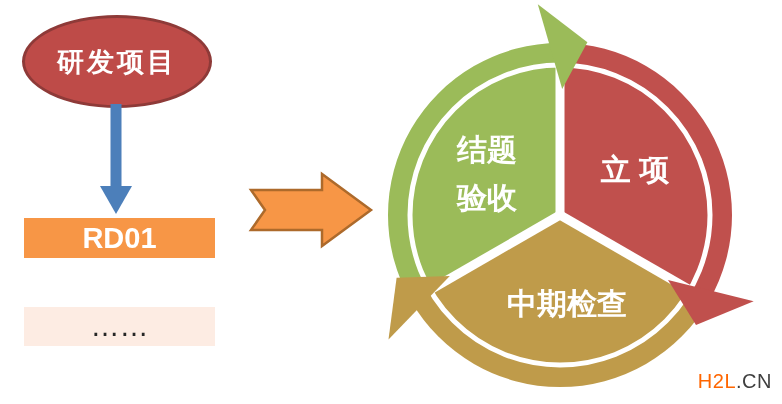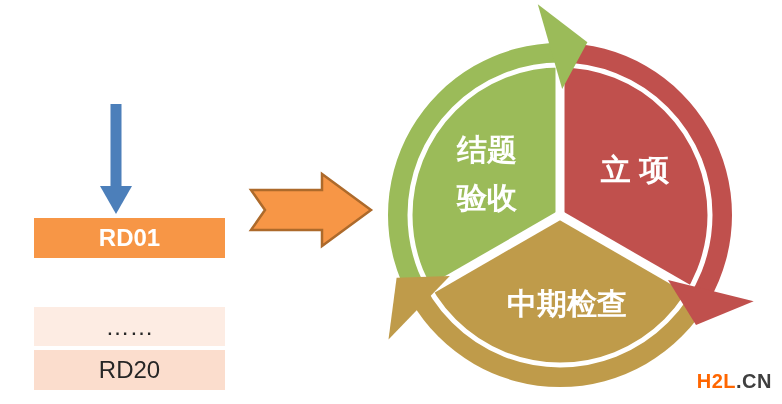--- a/index.html
+++ b/index.html
@@ -15,63 +15,63 @@
     position:absolute;left:22px;top:15px;width:190px;height:93px;
     box-sizing:border-box;border-radius:50%;
     background:#BE4B48;border:3px solid #8E3A38;
     display:flex;align-items:center;justify-content:center;
     color:#ffffff;font-weight:bold;font-size:27px;letter-spacing:3px;
   }
   .down-arrow{position:absolute;left:100px;top:104px;}
   .big-right-arrow{position:absolute;left:245px;top:168px;}
 
   .proj-row{
-    position:absolute;left:34px;width:191px;height:40px;
+    position:absolute;left:24px;width:191px;height:40px;
     display:flex;align-items:center;justify-content:center;
-    font-size:24px;color:#262626;
+    font-size:29px;color:#262626;
   }
   .row-1{top:218px;background:#F79646;color:#ffffff;font-weight:bold;}
   .row-2{top:263px;background:#FBDDCD;}
   .row-3{top:307px;height:39px;background:#FDECE3;}
   .row-4{top:350px;background:#FBDDCD;}
 
   
   .cycle{position:absolute;left:360px;top:0px;}
   .cycle text{
     font-family:"Liberation Sans", sans-serif;
     font-weight:bold;fill:#ffffff;
   }
 
   
   .watermark{
     position:absolute;right:10px;bottom:11px;
-    font-size:20px;font-weight:bold;letter-spacing:0.5px;
+    font-size:20px;font-weight:normal;letter-spacing:0.5px;
   }
   .watermark .brand{color:#FF6600;}
   .watermark .tld{color:#3F3F3F;}
 </style>
 </head>
 <body>
 
 <div class="stage">
 
+  <div class="ellipse">
+    <span>研发项目</span>
+  </div>
 
   <svg class="down-arrow" width="32" height="112" viewBox="0 0 32 112">
     <rect x="10.5" y="0" width="11" height="84" fill="#4C7FBA"></rect>
     <polygon points="0,82 32,82 16,110" fill="#4C7FBA"></polygon>
   </svg>
 
   <div class="proj-row row-1">
     <span>RD01</span>
   </div>
   <div class="proj-row row-3">
     <span>……</span>
-  </div>
-  <div class="proj-row row-4">
-    <span>RD20</span>
   </div>
 
   <svg class="big-right-arrow" width="132" height="84" viewBox="0 0 132 84">
     <polygon points="6,22 77,22 77,6 126,42 77,78 77,62 6,62 20,42" stroke="#AD6A2B" stroke-width="2.5" stroke-linejoin="miter" fill="#F79646"></polygon>
   </svg>
 
   <svg class="cycle" width="410" height="404" viewBox="0 0 410 404">
 
     <path d="M200 215 L51.04 301 A172 172 0 0 1 200 43 Z" fill="#9BBB59"></path>
     <path d="M200 215 L200 43 A172 172 0 0 1 348.96 301 Z" fill="#C0504D"></path>

